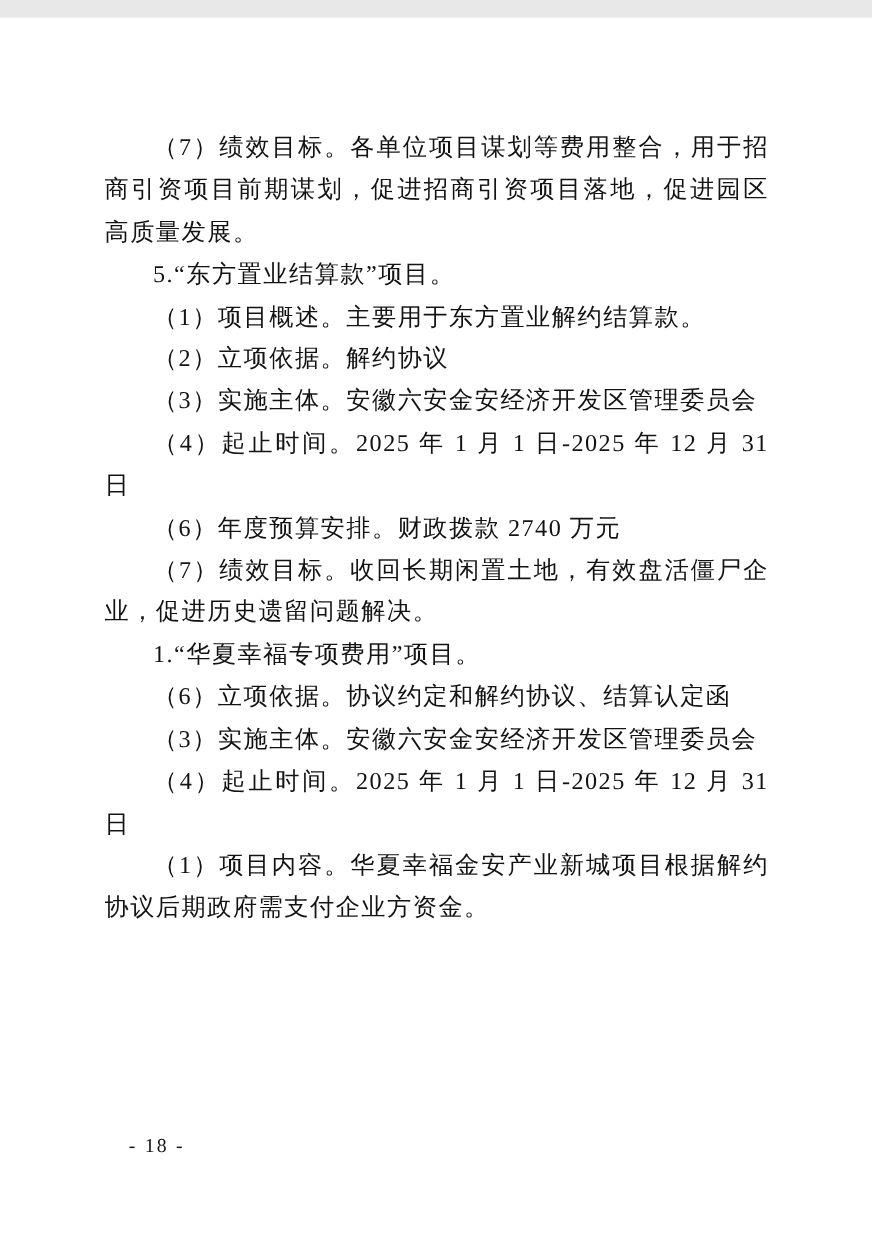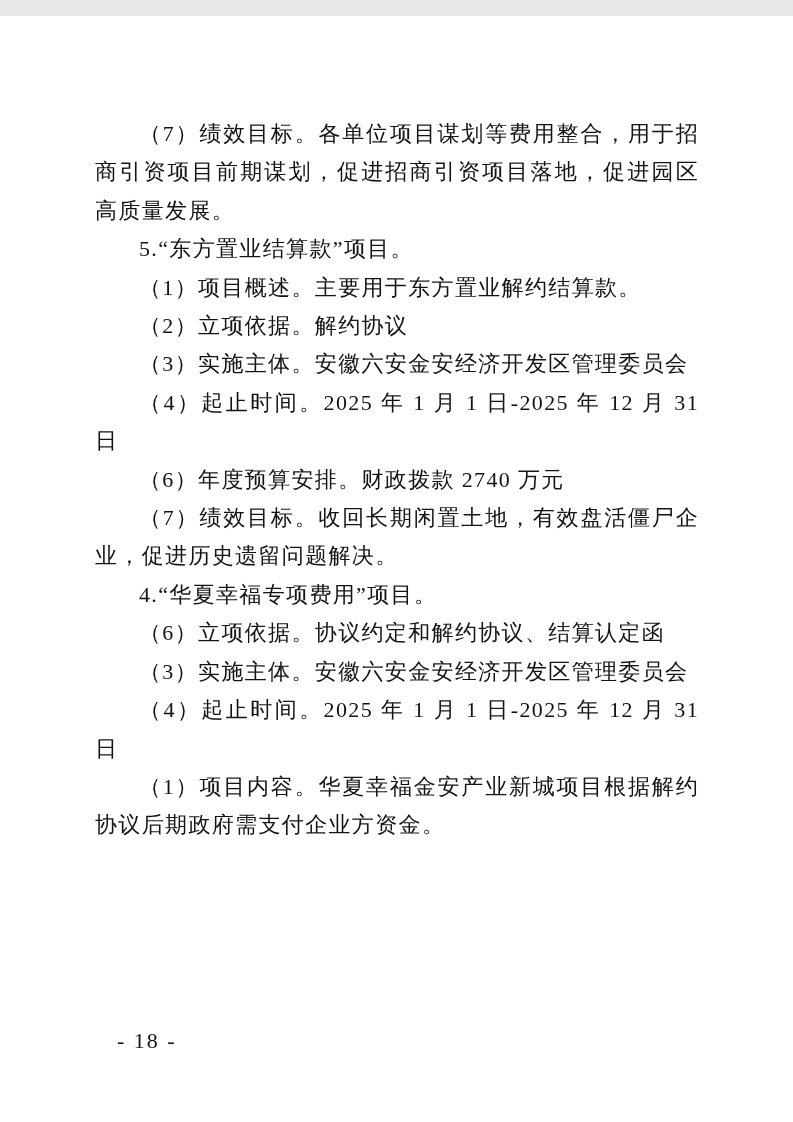--- a/index.html
+++ b/index.html
@@ -34,39 +34,39 @@
     text-indent: 2em;
     font-weight: 400;
   }
   .content p.heading {
     font-weight: 400;
   }
   .page-number {
     position: absolute;
     left: 117px;
     top: 1013px;
-    font-size: 22px;
+    font-size: 18px;
     line-height: 24px;
     letter-spacing: 2px;
     color: #131313;
   }
 </style>
 </head>
 <body>
 
 <div class="page">
   <div class="content">
     <p class="body">（7）绩效目标。各单位项目谋划等费用整合，用于招商引资项目前期谋划，促进招商引资项目落地，促进园区高质量发展。</p>
     <p class="heading">5.“东方置业结算款”项目。</p>
     <p class="body">（1）项目概述。主要用于东方置业解约结算款。</p>
     <p class="body">（2）立项依据。解约协议</p>
     <p class="body">（3）实施主体。安徽六安金安经济开发区管理委员会</p>
     <p class="body">（4）起止时间。2025 年 1 月 1 日-2025 年 12 月 31 日</p>
     <p class="body">（6）年度预算安排。财政拨款 2740 万元</p>
     <p class="body">（7）绩效目标。收回长期闲置土地，有效盘活僵尸企业，促进历史遗留问题解决。</p>
-    <p class="heading">4.“华夏幸福专项费用”项目。</p>
+    <p class="heading">1.“华夏幸福专项费用”项目。</p>
     <p class="body">（6）立项依据。协议约定和解约协议、结算认定函</p>
     <p class="body">（3）实施主体。安徽六安金安经济开发区管理委员会</p>
     <p class="body">（4）起止时间。2025 年 1 月 1 日-2025 年 12 月 31 日</p>
     <p class="body">（1）项目内容。华夏幸福金安产业新城项目根据解约协议后期政府需支付企业方资金。</p>
   </div>
   <div class="page-number">- 18 -</div>
 </div>
 
 </body></html>

